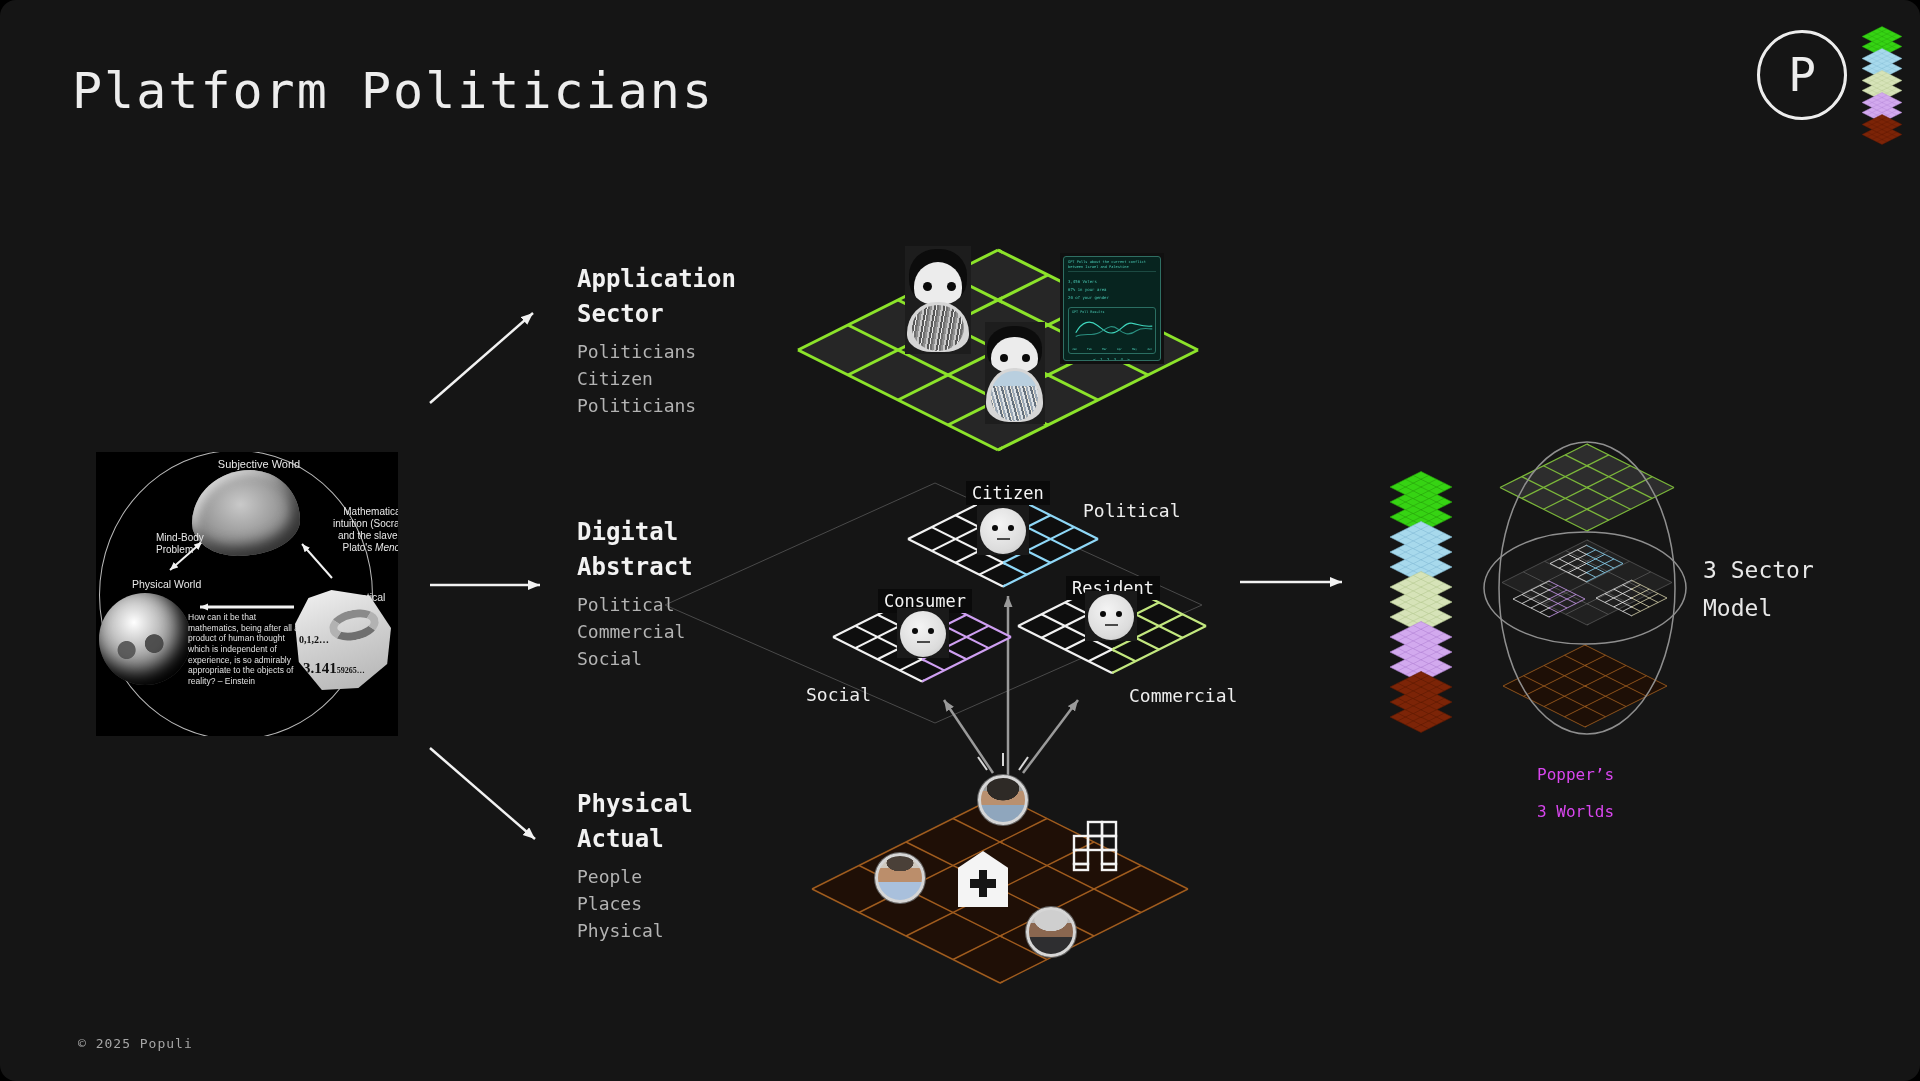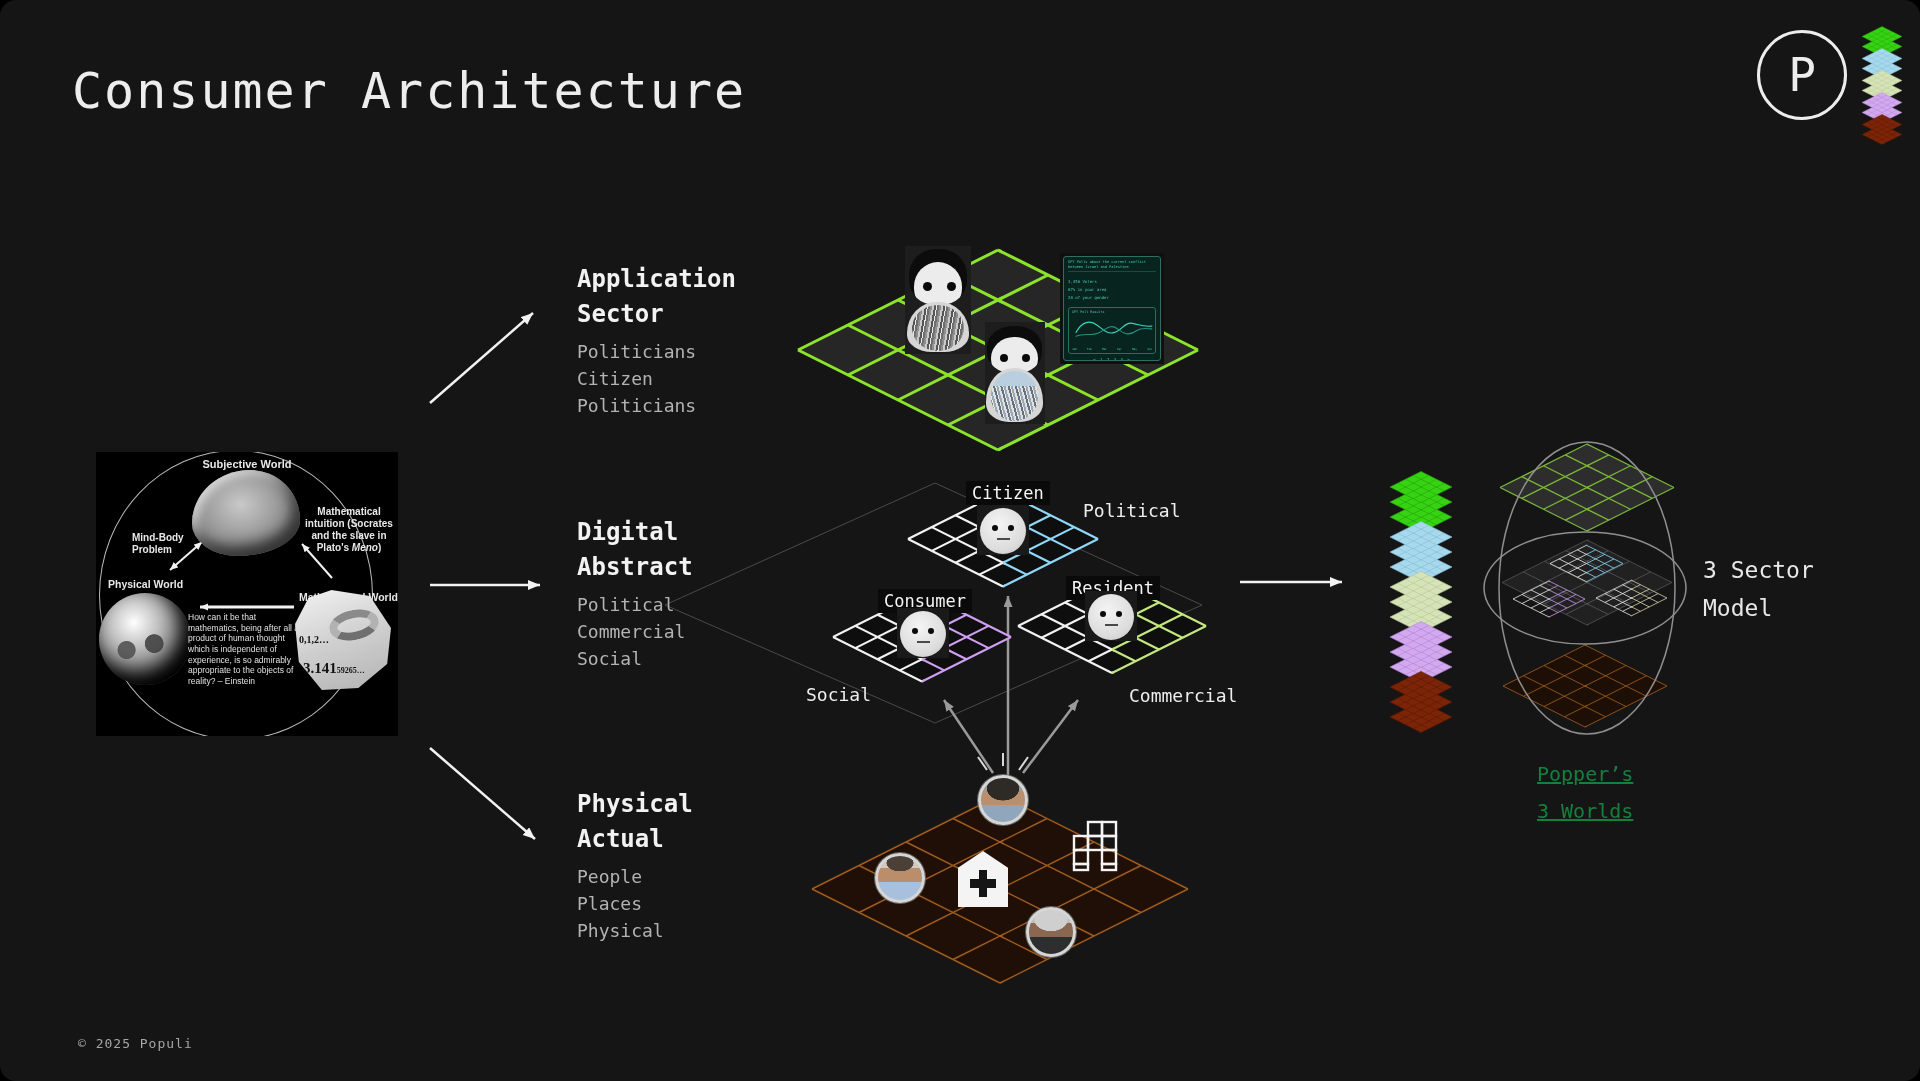--- a/index.html
+++ b/index.html
@@ -62,28 +62,28 @@
        linear-gradient(180deg,#bdbdbd 0 30%,#8a6750 30% 62%,#2e2e30 62%);}
 
   
   .house{position:absolute;left:958px;top:851px;width:50px;height:56px;background:#f4f4f4;
          clip-path:polygon(50% 0,100% 30%,100% 100%,0 100%,0 30%);}
   .house .pv{position:absolute;left:21px;top:19px;width:8px;height:27px;background:#151515;}
   .house .ph{position:absolute;left:12px;top:28px;width:26px;height:9px;background:#151515;}
 
   
   .sector-model{position:absolute;left:1703px;top:551px;font-size:23px;line-height:38px;color:#e8e8e8;}
-  .popper-worlds{position:absolute;left:1537px;top:756px;font-size:20px;line-height:37px;color:#15803d;text-decoration:underline;}
+  .popper-worlds{position:absolute;left:1537px;top:756px;font-size:16px;line-height:37px;color:#d946ef;}
   .copyright{position:absolute;left:78px;top:1036px;font-size:13px;letter-spacing:1px;color:#a6a6a6;}
 
   
   .popper{position:absolute;left:96px;top:452px;width:302px;height:284px;background:#000;overflow:hidden;
           font-family:"Liberation Sans",sans-serif;color:#e8e8e8;}
   .p-circle{position:absolute;left:3px;top:-2px;width:272px;height:288px;border:1.5px solid #b9b9b9;border-radius:50%;}
-  .p-label{position:absolute;font-weight:700;}
+  .p-label{position:absolute;font-weight:400;padding-left:24px;}
   .p-subj{left:0;right:0;top:6px;text-align:center;font-size:11px;}
   .p-mindbody{left:36px;top:80px;width:66px;text-align:left;font-size:10px;line-height:1.15;}
   .p-intuition{left:206px;top:54px;width:94px;text-align:center;font-size:10px;line-height:1.2;}
   .p-phys{left:12px;top:126px;font-size:10.5px;}
   .p-math{left:203px;top:139px;font-size:10.5px;}
   .p-brain{position:absolute;left:96px;top:18px;width:108px;height:86px;
            background:radial-gradient(ellipse at 45% 40%,#c9c9c9,#8f8f8f 55%,#565656 88%);
            border-radius:54% 46% 58% 42%/62% 58% 42% 38%;
            box-shadow:inset -7px -9px 14px #333,inset 4px 4px 10px #dedede;}
   .p-earth{position:absolute;left:3px;top:141px;width:92px;height:92px;border-radius:50%;
@@ -217,21 +217,21 @@
       <use href="#isogrid" x="1502" y="540" width="170" height="85" style="--l:#595959;--r:#595959;--f:#212121;--w:0.9"></use>
       <use href="#isogrid" x="1550" y="545" width="73" height="37" style="--l:#f0f0f0;--r:#8fd8f8;--w:2.2"></use>
       <use href="#isogrid" x="1513" y="581" width="72" height="36" style="--l:#f0f0f0;--r:#cf9ff2;--w:2.2"></use>
       <use href="#isogrid" x="1596" y="579" width="71" height="38" style="--l:#f0f0f0;--r:#ded8b2;--w:2.2"></use>
       <use href="#isogrid" x="1502" y="645" width="166" height="82" style="--l:#9a5a1e;--r:#9a5a1e;--f:#1e0f06;--w:1.1"></use>
       <ellipse cx="1587" cy="588" rx="88" ry="146" fill="none" stroke="#8f8f8f" stroke-width="1.5"></ellipse>
       <ellipse cx="1585" cy="588" rx="101" ry="56" fill="none" stroke="#8f8f8f" stroke-width="1.5"></ellipse>
     </g>
   </svg>
 
-  <h1 class="page-title">Consumer Architecture</h1>
+  <h1 class="page-title">Platform Politicians</h1>
   <div class="logo">
     <span>P</span>
   </div>
 
   <div class="popper">
     <div class="p-circle"></div>
     <svg width="302" height="284" style="position:absolute;left:0;top:0">
       <line x1="74" y1="118" x2="106" y2="90" stroke="#f2f2f2" stroke-width="2" marker-start="url(#mws)" marker-end="url(#mws)"></line>
       <line x1="236" y1="126" x2="206" y2="92" stroke="#f2f2f2" stroke-width="2" marker-end="url(#mws)"></line>
       <line x1="198" y1="155" x2="104" y2="155" stroke="#f2f2f2" stroke-width="3" marker-end="url(#mws)"></line>

